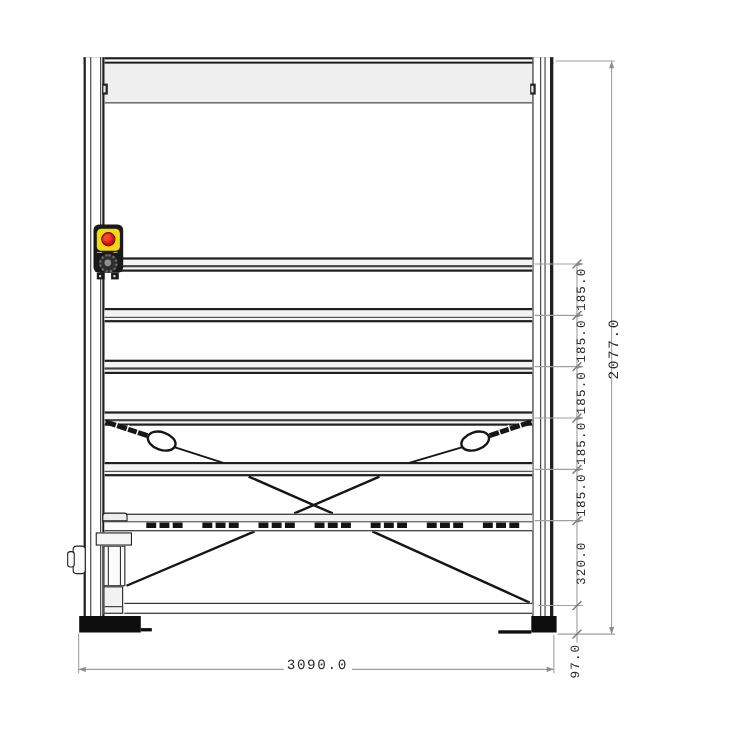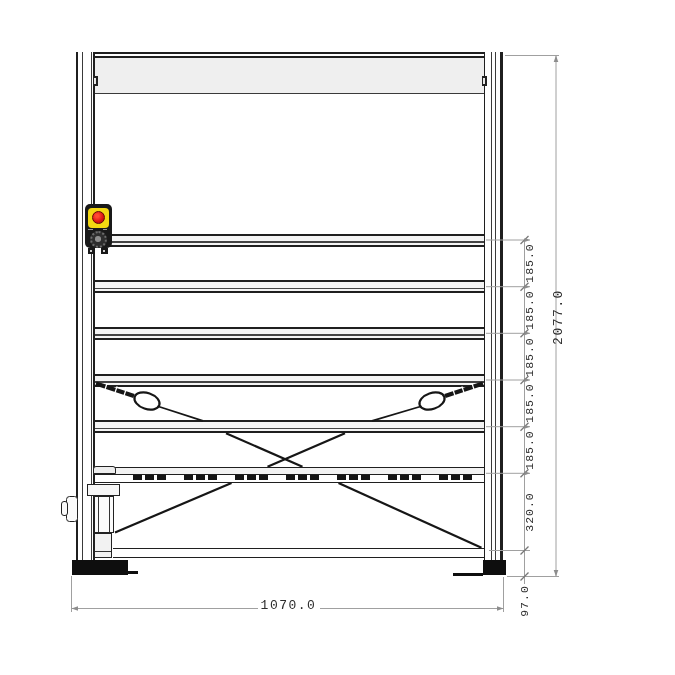--- a/index.html
+++ b/index.html
@@ -232,15 +232,15 @@
   </svg>
 
   <span class="dim-label" style="left:529px;top:263.3px;">185.0</span>
   <span class="dim-label" style="left:529px;top:310px;">185.0</span>
   <span class="dim-label" style="left:529px;top:356.6px;">185.0</span>
   <span class="dim-label" style="left:529px;top:403.3px;">185.0</span>
   <span class="dim-label" style="left:529px;top:450px;">185.0</span>
   <span class="dim-label" style="left:529px;top:511.5px;">320.0</span>
   <span class="dim-label" style="left:524px;top:600.5px;">97.0</span>
   <span class="dim-label big" style="left:558px;top:316.5px;">2077.0</span>
-  <span class="dim-label big horiz" style="left:288.5px;top:604.5px;">1070.0</span>
+  <span class="dim-label big horiz" style="left:288.5px;top:604.5px;">3090.0</span>
 
 </div>
 
 </body></html>

